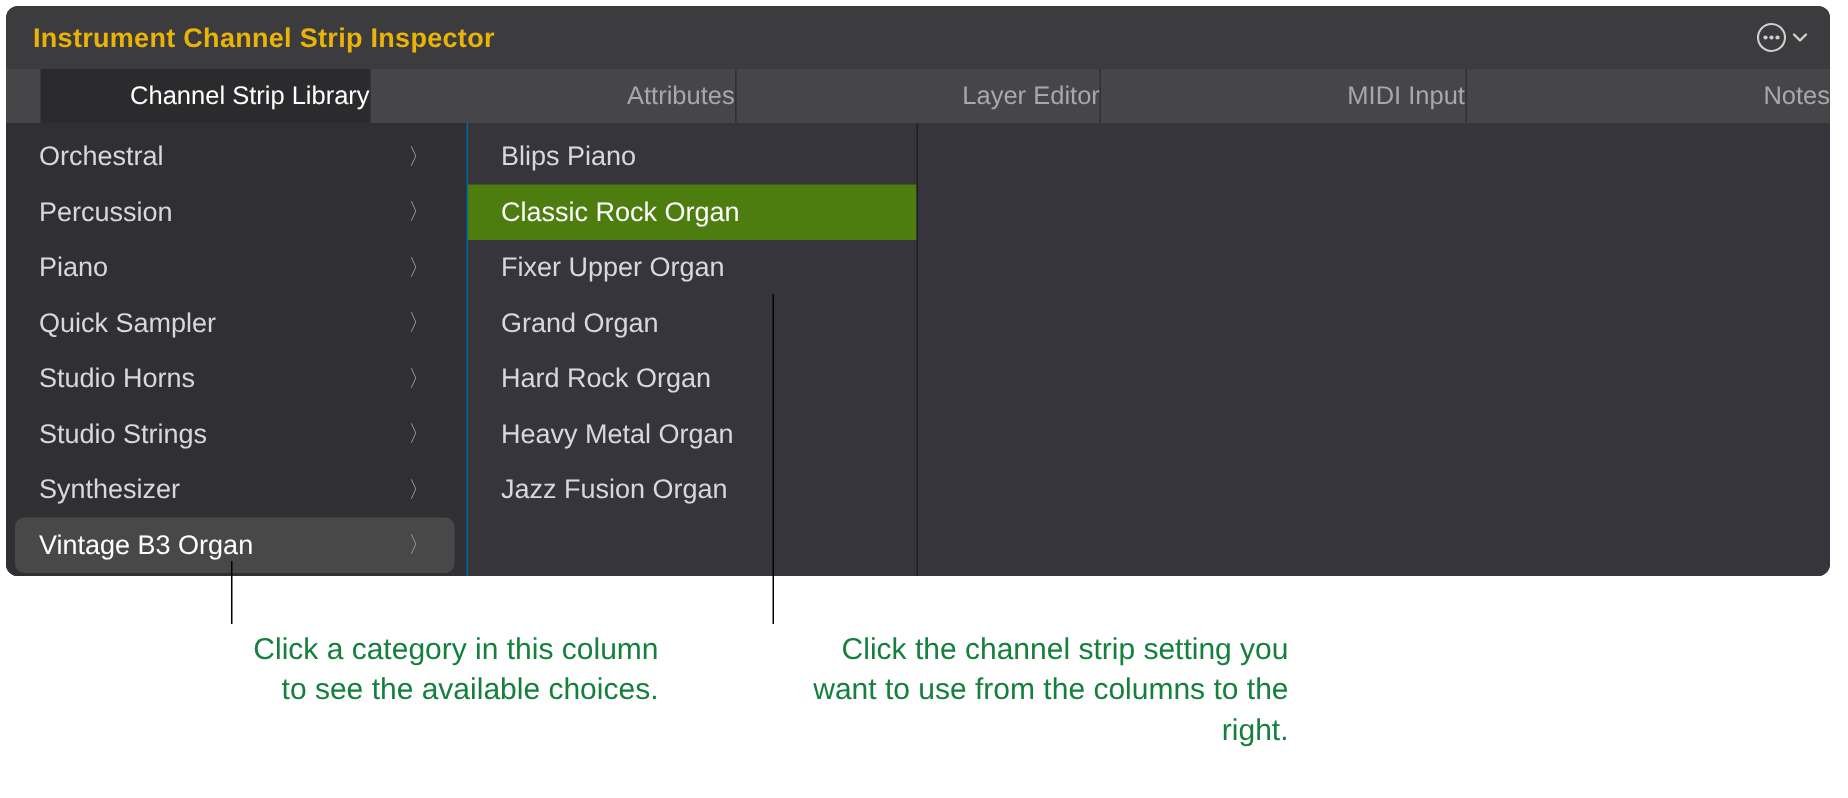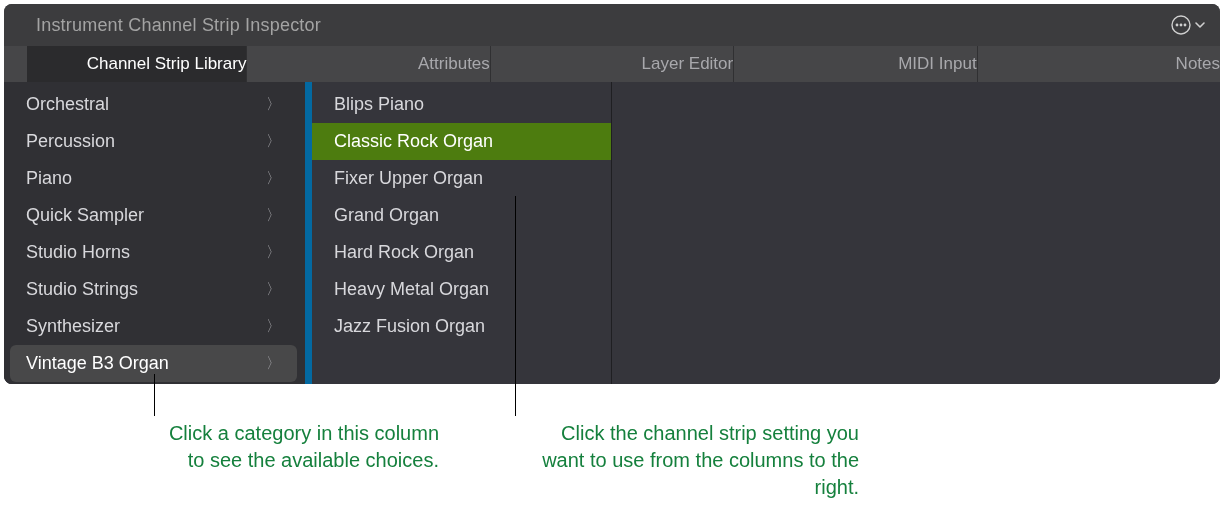--- a/index.html
+++ b/index.html
@@ -22,25 +22,24 @@
       position: relative;
     }
     .panel-header {
       display: flex;
       align-items: center;
       justify-content: space-between;
       padding: 10px 14px 10px 18px;
       background: #3c3c3e;
     }
     .panel-title {
-      color: #a3a3a3;
-      font-weight: 400;
+      color: #eab308;
+      font-weight: 700;
       font-size: 18px;
       letter-spacing: 0.2px;
-      margin-left: 14px;
     }
     .panel-menu {
       display: flex;
       align-items: center;
       gap: 2px;
       cursor: pointer;
       color: #cfcfcf;
     }
     .panel-menu svg {
       display: block;
@@ -72,21 +71,21 @@
     .browser {
       display: flex;
       background: #35353b;
       height: 302px;
     }
     .column {
       overflow-y: hidden;
     }
     .column.cat {
       width: 308px;
-      border-right: 7px solid #0369a1;
+      border-right: 1px solid #0369a1;
       background: #303034;
       padding: 4px 8px 4px 6px;
     }
     .column.presets {
       width: 300px;
       border-right: 1px solid #1f1f22;
       padding: 4px 0;
     }
     .row {
       display: flex;

